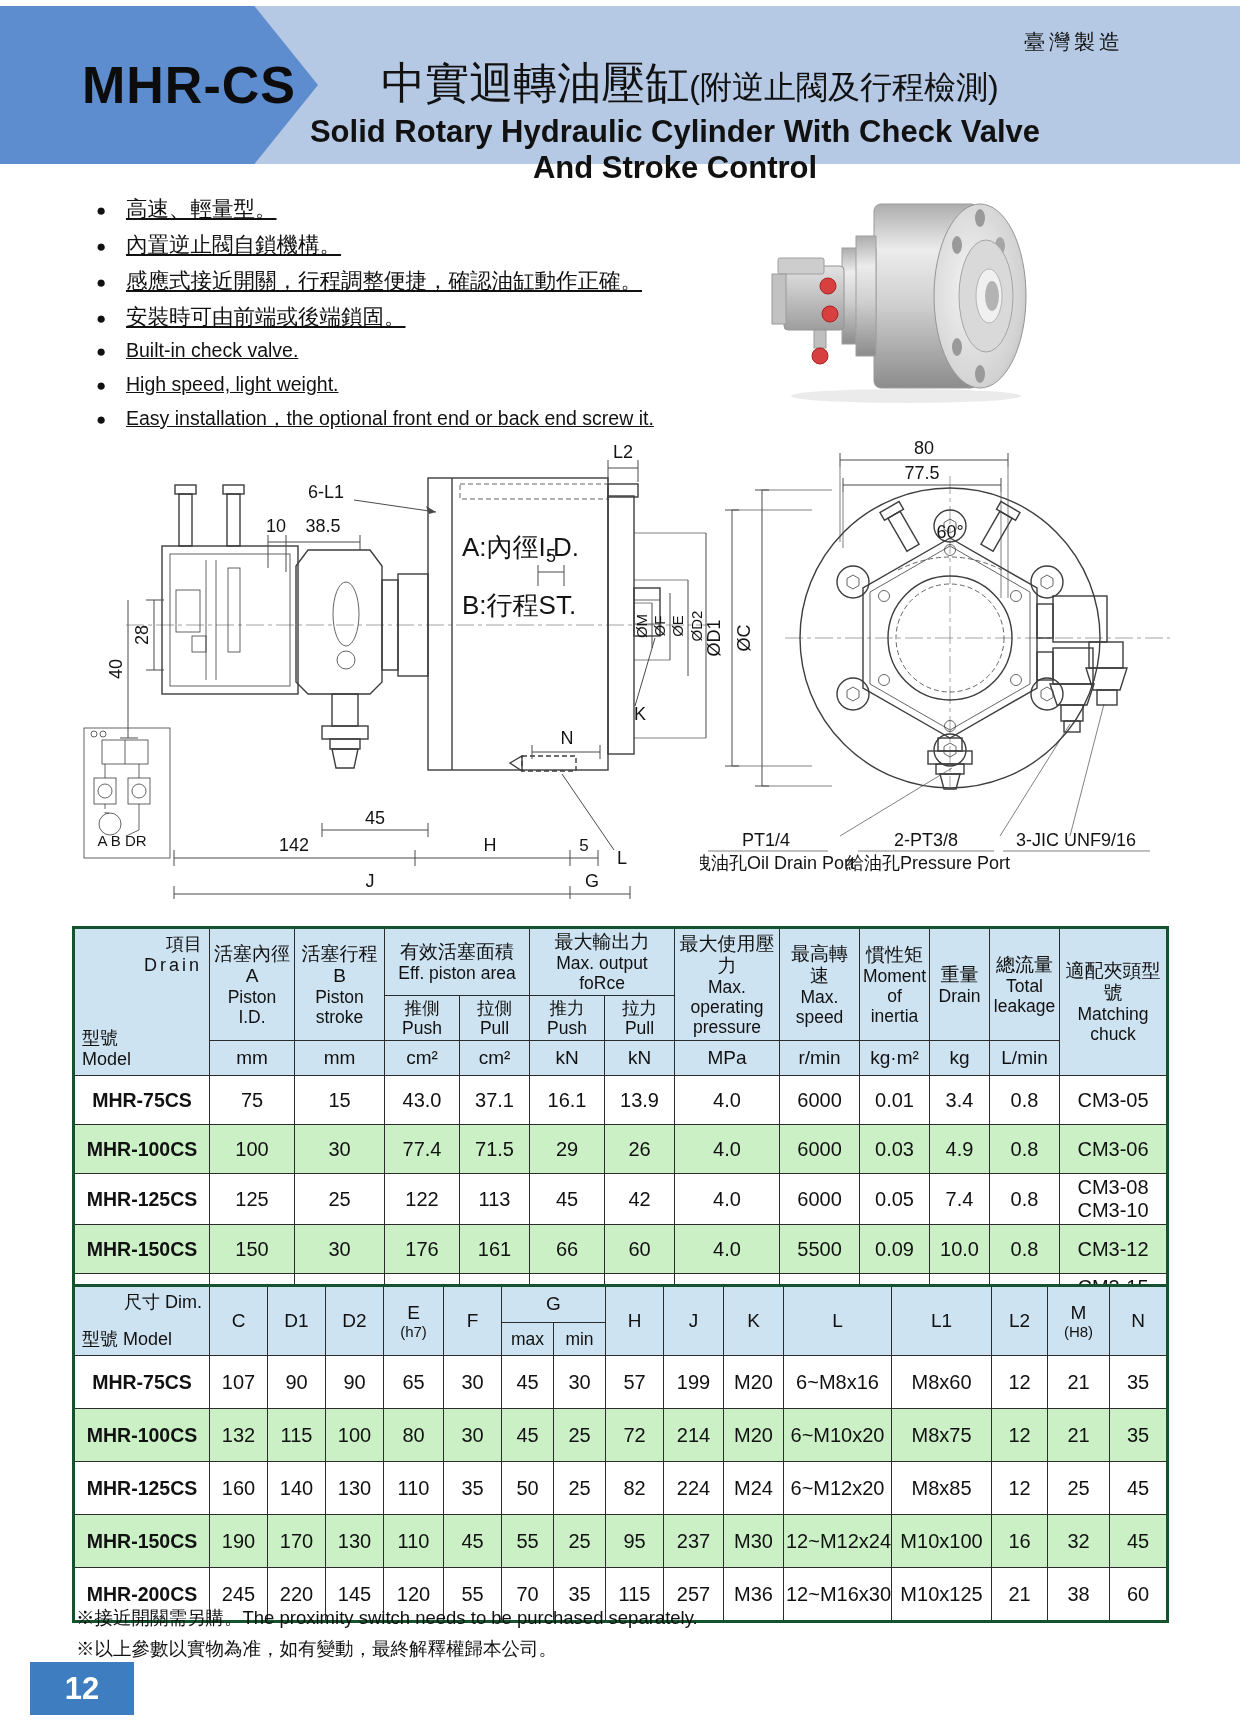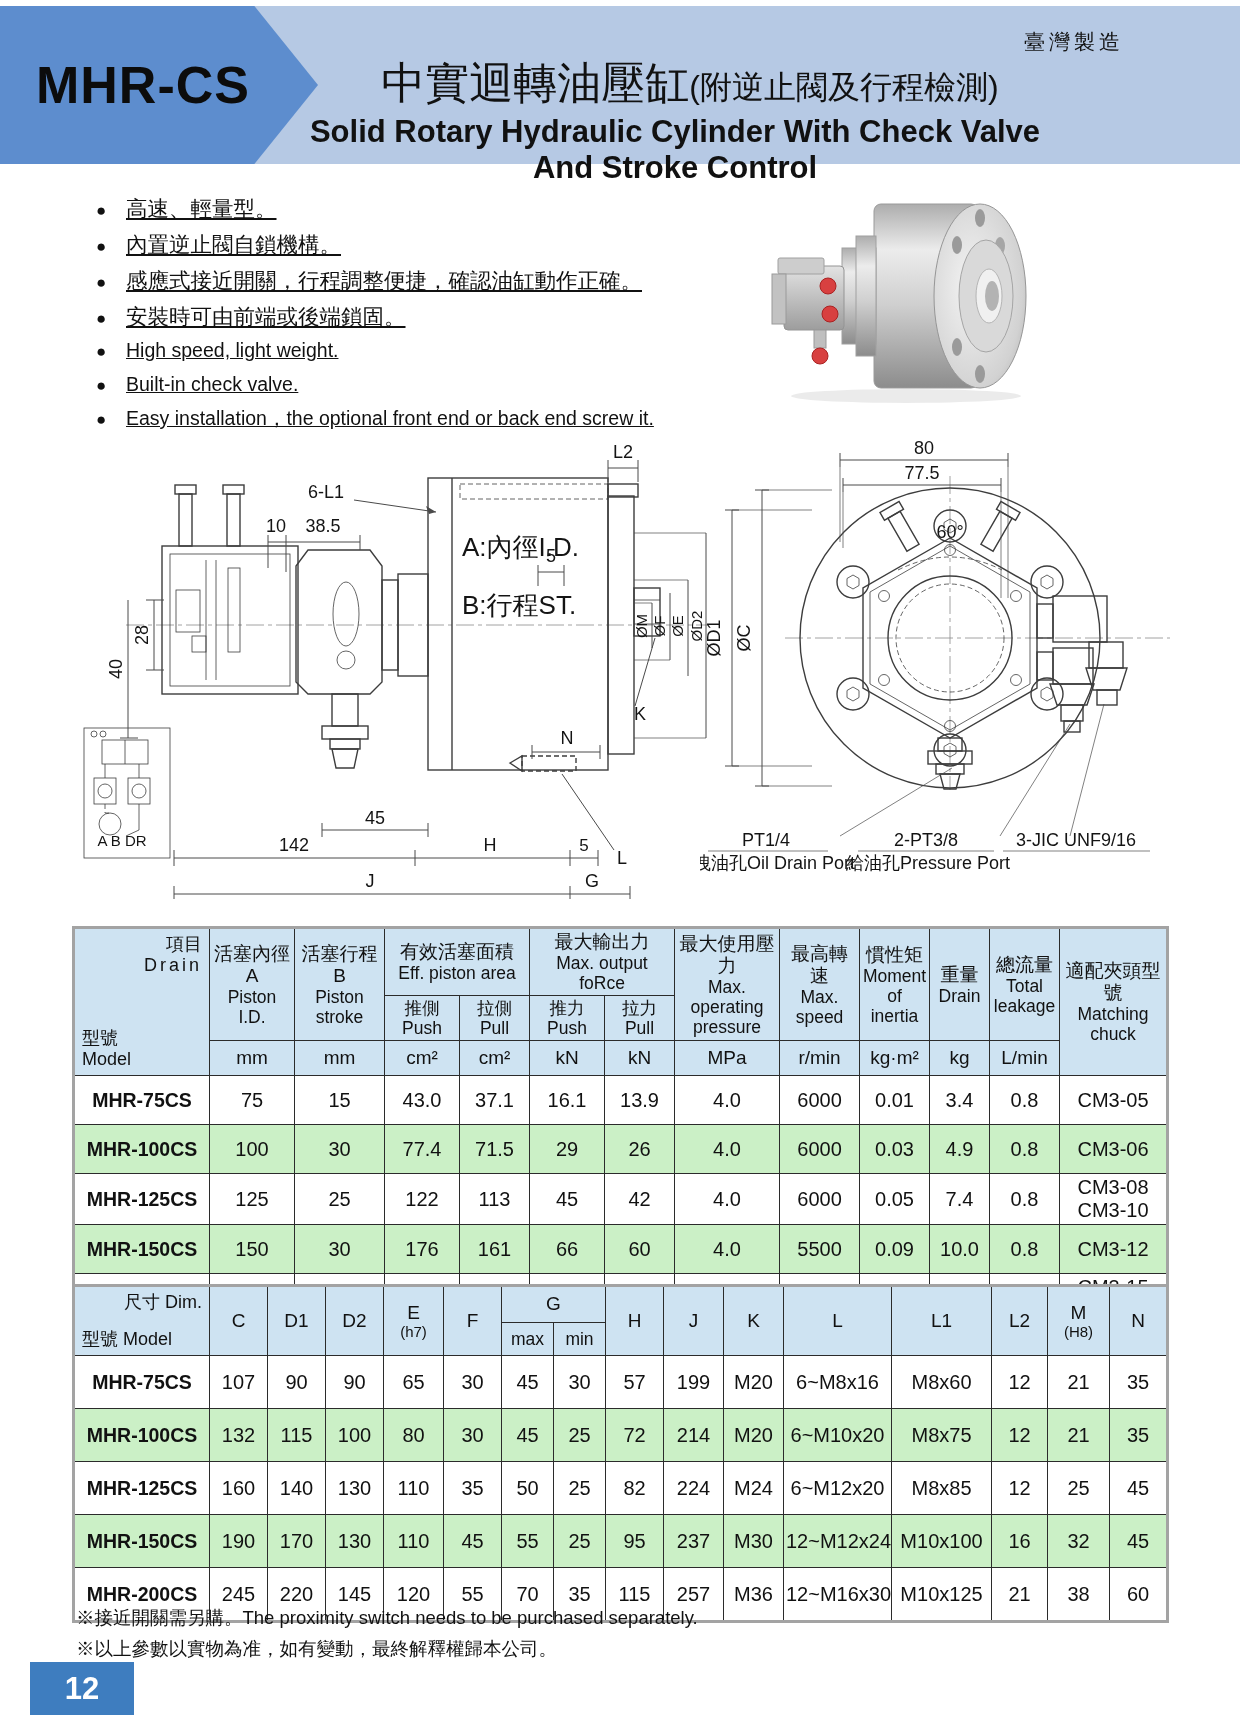--- a/index.html
+++ b/index.html
@@ -2,21 +2,21 @@
 <html><head>
 <meta charset="utf-8">
 <style>
   html,body { margin:0; padding:0; background:#ffffff; }
   body { width:1240px; height:1728px; position:relative; font-family:"Liberation Sans",sans-serif; color:#111; overflow:hidden; }
 
   
   .hdr-band { position:absolute; left:0; top:6px; width:1240px; height:158px; background:#b6c9e4; }
   .hdr-arrow { position:absolute; left:0; top:0; width:318px; height:158px; background:#5d8dce;
                clip-path:polygon(0 0,80% 0,100% 50%,80% 100%,0 100%); display:flex; align-items:center; }
-  .hdr-model { font-size:52px; font-weight:600; letter-spacing:1px; padding-left:36px; color:#0c0c0c; }
+  .hdr-model { font-size:52px; font-weight:600; letter-spacing:1px; padding-left:36px; color:#0c0c0c;margin-left:46px; }
   .hdr-title { position:absolute; left:310px; top:48px; width:760px; text-align:center; white-space:nowrap; }
   .t-zh-main { font-size:44px; font-weight:500; }
   .t-zh-paren { font-size:32px; font-weight:500; }
   .hdr-sub { position:absolute; left:290px; top:108px; width:770px; text-align:center; font-size:31px; font-weight:700; }
   .made-in { position:absolute; right:116px; top:22px; font-size:21px; letter-spacing:4px; }
 
   
   .feat { position:absolute; list-style:none; margin:0; padding:0;text-decoration:underline; }
   .feat li { position:relative; padding-left:30px; margin-bottom:9px; }
   .feat li::before { content:"●"; position:absolute; left:0; top:1px; font-size:17px; }
@@ -39,21 +39,21 @@
   .dims line,.dims path { stroke:#4a4a4a; stroke-width:1px; fill:none; }
   .dims .thin { stroke-width:0.7px; }
   .dims .ah { fill:#4a4a4a; stroke:none; }
   .draw text { font-family:"Liberation Sans",sans-serif; font-size:19px; fill:#141414; text-anchor:middle; }
   .draw text.big { font-size:26px; text-anchor:start; }
   .draw text.sm { font-size:15px; }
   .draw text.md { font-size:17px; }
   .draw text.lbl { font-size:18px; }
 
   
-  .tbl { position:absolute; border-collapse:collapse; table-layout:fixed; border:3px solid #a3a3a3; }
+  .tbl { position:absolute; border-collapse:collapse; table-layout:fixed; border:3px solid #14532d; }
   .tbl th,.tbl td { border:1.5px solid #2b2b2b; text-align:center; vertical-align:middle; padding:2px 2px; }
   .tbl thead th { background:#cee3f2; font-weight:400; }
   .zh { display:block; font-size:19px; line-height:22px; }
   .en { display:block; font-size:17.5px; line-height:20px; }
   .sub { display:block; font-size:15px; line-height:16px; }
   .units th { font-size:19px; height:30px; }
   .tbl tbody td { font-size:20px; background:#fff; white-space:pre-line; line-height:23px; }
   .tbl tbody td:first-child { font-weight:700; font-size:19.5px; }
   .tbl tbody tr:nth-child(even) td { background:#cbf0c6; }
   .spec { left:72px; top:926px; width:1094px; }
@@ -85,22 +85,22 @@
   <div class="made-in">臺灣製造</div>
 </div>
 
 <ul class="feat feat-zh">
   <li><span>高速、輕量型。</span></li>
   <li><span>內置逆止閥自鎖機構。</span></li>
   <li><span>感應式接近開關，行程調整便捷，確認油缸動作正確。</span></li>
   <li><span>安裝時可由前端或後端鎖固。</span></li>
 </ul>
 <ul class="feat feat-en">
+  <li><span>Built-in check valve.</span></li>
   <li><span>High speed, light weight.</span></li>
-  <li><span>Built-in check valve.</span></li>
   <li><span>Easy installation，the optional front end or back end screw it.</span></li>
 </ul>
 
 <svg class="photo" width="300" height="218" viewBox="0 0 300 218">
   <defs>
     <linearGradient id="gB" x1="0" y1="0" x2="0" y2="1">
       <stop offset="0" stop-color="#adadad"></stop>
         <stop offset="0.25" stop-color="#ececec"></stop>
       <stop offset="0.55" stop-color="#cfcfcf"></stop>
         <stop offset="1" stop-color="#8c8c8c"></stop>

